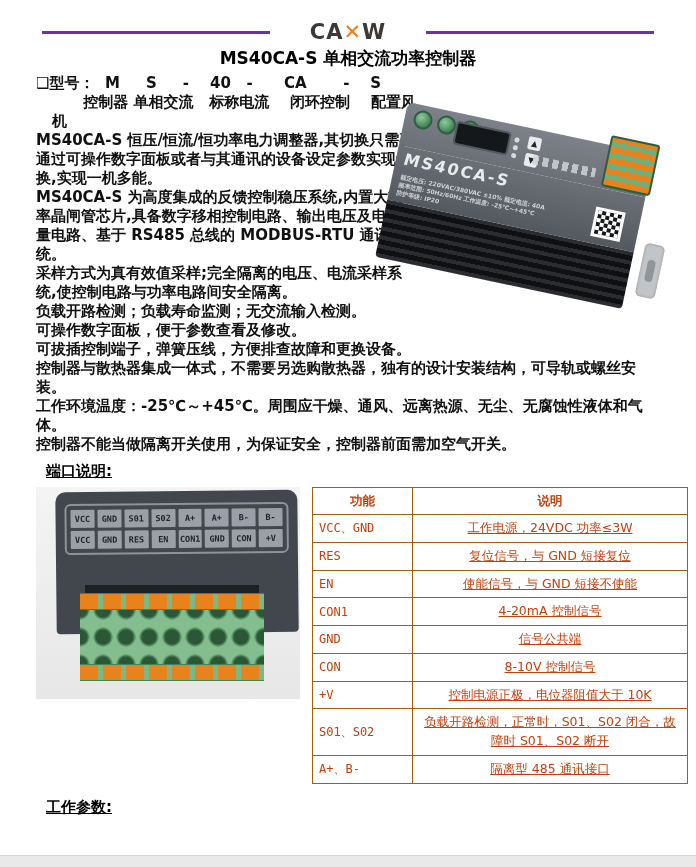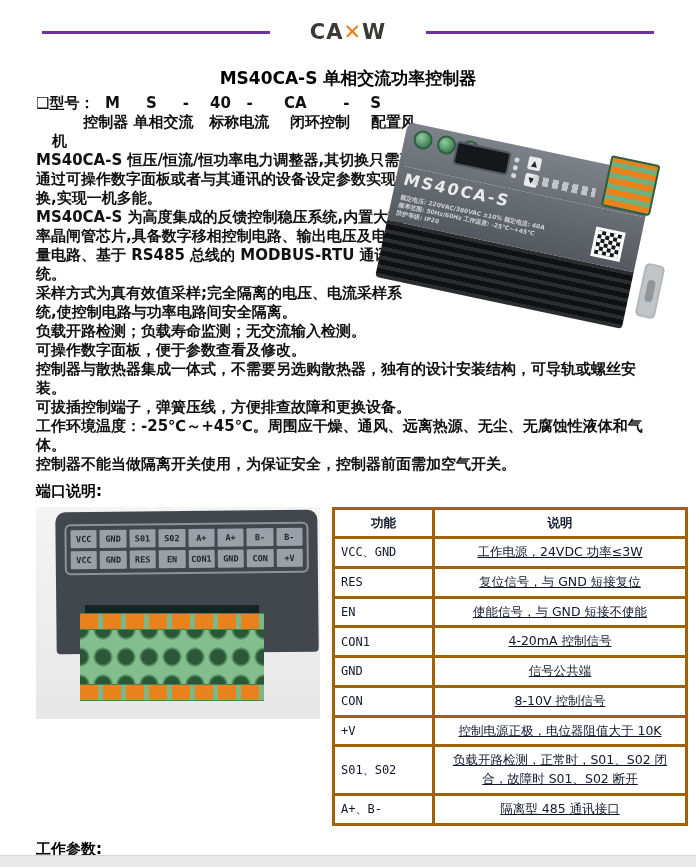--- a/index.html
+++ b/index.html
@@ -7,21 +7,21 @@
        font-family:"DejaVu Sans","Liberation Sans",sans-serif;color:#111;}
 
   
   .hdr{display:flex;align-items:center;padding:22px 42px 0 42px;gap:24px;}
   .hdr .rule{flex:1;height:3px;background:#7030a0;}
   .hdr .logo{margin:0 16px;font-weight:bold;font-size:21px;color:#3b3835;
              letter-spacing:1px;white-space:nowrap;line-height:1;}
   .hdr .logo .x{color:#f07d1a;font-weight:bold;}
 
   
-  .title{text-align:center;font-size:17px;font-weight:bold;margin-top:24px;color:#000;}
+  .title{text-align:center;font-size:17px;font-weight:bold;margin-top:4px;color:#000;}
 
   
   .features{margin:4px 36px 0 36px;font-size:15px;line-height:19px;font-weight:600;}
   .feat{padding-left:16px;text-indent:-16px;}
   .blt{font-weight:600;}
   .pre{white-space:pre-wrap;}
 
   
   .photo-float{float:right;width:236px;height:224px;margin:2px 0 2px 6px;position:relative;}
   .dev{position:absolute;left:-16px;top:26px;width:252px;transform:rotate(12deg);transform-origin:left top;}
@@ -49,41 +49,41 @@
   .dev-qr{position:absolute;right:16px;bottom:7px;width:30px;height:30px;background:#fff;padding:0;}
   .dev-qr::after{content:"";position:absolute;inset:3px;
                  background:repeating-conic-gradient(#15181b 0% 25%,#ffffff 0% 50%);background-size:8px 8px;}
   .dev-fins{height:58px;background:repeating-linear-gradient(180deg,#2a2c2f 0 4px,#0f1012 4px 9px);
             border-radius:0 0 4px 4px;}
   .dev-bracket{position:absolute;right:0px;bottom:2px;width:20px;height:54px;background:#c2c5c7;
                border-radius:5px;transform:rotate(12deg);box-shadow:inset 0 0 3px #8e9193;}
   .dev-bracket::after{content:"";position:absolute;left:6px;top:16px;width:8px;height:22px;background:#90959a;border-radius:4px;}
 
   
-  .sec-head{margin:8px 0 6px 36px;font-size:15px;font-weight:bold;color:#000;}
+  .sec-head{margin:8px 0 6px 46px;font-size:15px;font-weight:bold;color:#000;text-decoration:underline;}
 
   
   .port-wrap{display:flex;align-items:flex-start;margin:0 8px 0 36px;gap:12px;}
-  .port-photo{width:284px;height:212px;background:linear-gradient(180deg,#f4f4f4,#e7e7e8);position:relative;flex:none;}
+  .port-photo{width:264px;height:212px;background:linear-gradient(180deg,#f4f4f4,#e7e7e8);position:relative;flex:none;}
   .pp-panel{position:absolute;left:20px;top:4px;right:2px;height:142px;background:#42474e;
             border-radius:10px 10px 4px 4px;transform:rotate(-.6deg);}
   .pp-labelbox{margin:12px 9px 0 9px;border:2px solid #8d939b;border-radius:6px;padding:4px;}
   .pp-grid{display:grid;grid-template-columns:repeat(8,1fr);gap:3px;margin-bottom:3px;}
   .pp-grid:last-child{margin-bottom:0;}
   .pp-cell{background:#9aa0a8;color:#22262a;font-size:8.5px;font-weight:bold;text-align:center;
            padding:4px 0;border-radius:1px;font-family:"DejaVu Sans Mono",monospace;}
   .pp-block{position:absolute;left:44px;top:98px;width:184px;}
   .pp-block-top{height:8px;background:#1e2124;margin:0 5px;}
   .pp-clip{height:15px;background:repeating-linear-gradient(90deg,#e8821c 0 18px,#7cb886 18px 23px);
            border:1px solid #47814f;border-left:none;border-right:none;}
   .pp-holes{height:54px;background-color:#84bd8e;
             background-image:radial-gradient(circle,#2c5737 0 7.5px,#4e8a5c 8px 9px,transparent 9.5px);
             background-size:23px 27px;background-position:center;}
   .port-table{border-collapse:collapse;width:100%;table-layout:fixed;}
-  .port-table th,.port-table td{border:3px solid #a16207;font-size:12.5px;padding:4px 6px;color:#0f172a;}
+  .port-table th,.port-table td{border:1px solid #a16207;font-size:12.5px;padding:4px 6px;color:#c2410c;}
   .port-table th{font-weight:bold;text-align:center;height:18px;}
   .port-table td.func{text-align:left;font-family:"DejaVu Sans Mono",monospace;font-size:12px;}
   .port-table td.desc{text-align:center;line-height:1.5;text-decoration:underline;}
 
   
   .page-edge{position:absolute;left:0;right:0;bottom:0;height:11px;background:#e9e9ea;border-top:1px solid #d5d5d6;}
 
   .clear{clear:both;}
 </style>
 </head>
@@ -132,22 +132,22 @@
   <div class="feat">
     <span class="blt">❑</span><span class="pre">型号：  M     S     -    40   -      CA       -    S</span><br>
     <span class="pre">      控制器 单相交流   标称电流    闭环控制    配置风机</span>
   </div>
 
 <div>MS40CA-S 恒压/恒流/恒功率电力调整器,其切换只需要通过可操作数字面板或者与其通讯的设备设定参数实现切换,实现一机多能。</div>
     <div>MS40CA-S 为高度集成的反馈控制稳压系统,内置大功率晶闸管芯片,具备数字移相控制电路、输出电压及电流测量电路、基于 RS485 总线的 MODBUS-RTU 通讯系统。</div>
     <div>采样方式为真有效值采样;完全隔离的电压、电流采样系统,使控制电路与功率电路间安全隔离。</div>
     <div>负载开路检测；负载寿命监测；无交流输入检测。</div>
     <div>可操作数字面板，便于参数查看及修改。</div>
+    <div>可拔插控制端子，弹簧压线，方便排查故障和更换设备。</div>
     <div>控制器与散热器集成一体式，不需要另选购散热器，独有的设计安装结构，可导轨或螺丝安装。</div>
-    <div>可拔插控制端子，弹簧压线，方便排查故障和更换设备。</div>
     <div>工作环境温度：-25℃～+45℃。周围应干燥、通风、远离热源、无尘、无腐蚀性液体和气体。</div>
     <div>控制器不能当做隔离开关使用，为保证安全，控制器前面需加空气开关。</div>
   </div>
 <div class="clear"></div>
 
 <div class="sec-head">端口说明:</div>
 
 <div class="port-wrap">
   <div class="port-photo">
     <div class="pp-panel">

